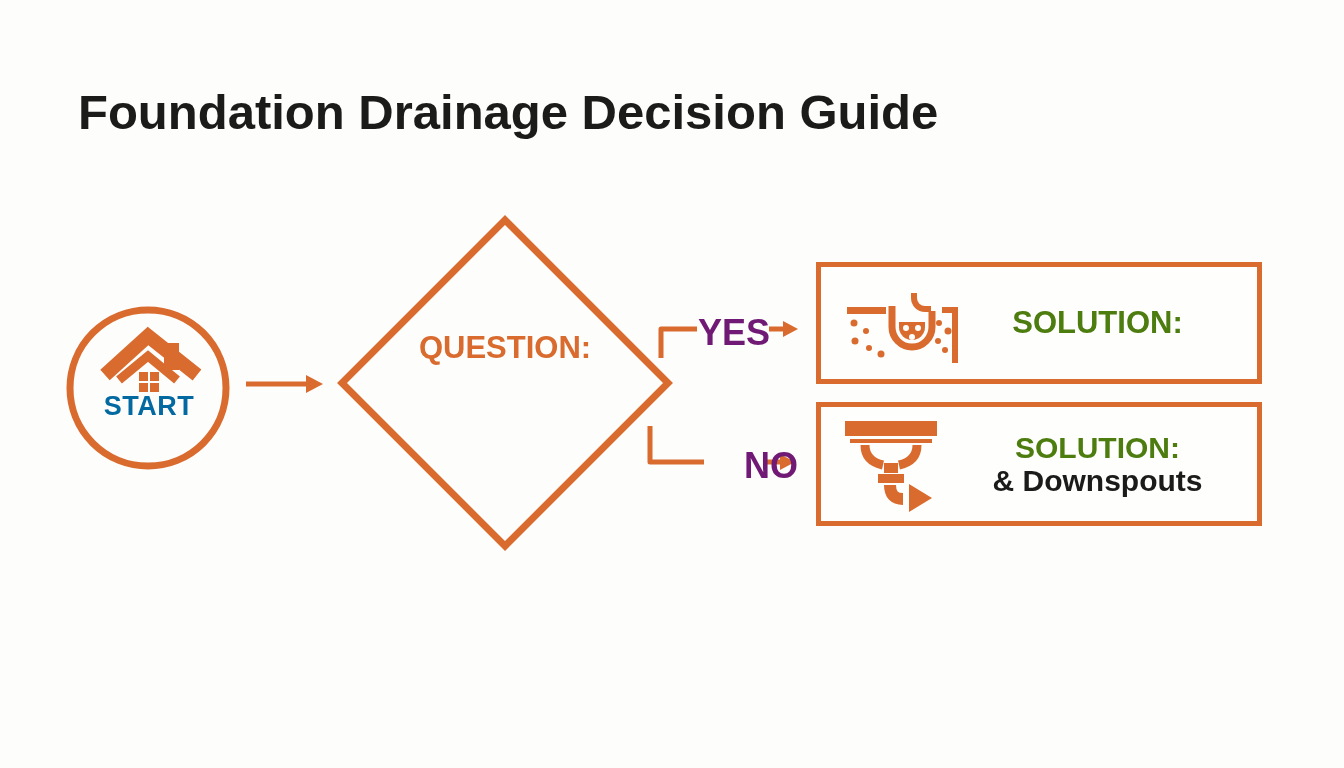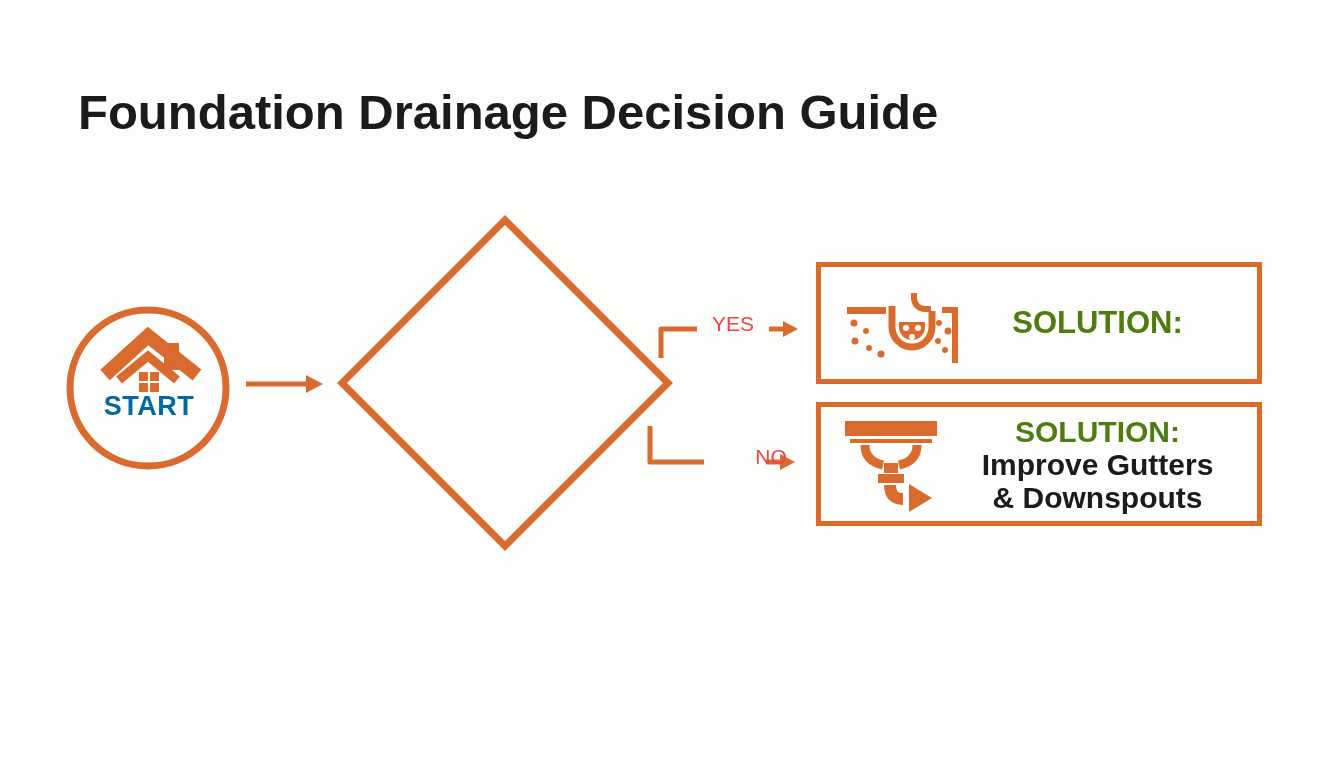--- a/index.html
+++ b/index.html
@@ -37,22 +37,22 @@
   .question-label {
     position: absolute;
     left: 340px; top: 328px; width: 330px;
     text-align: center;
     font-size: 31px; font-weight: 700; line-height: 39px;
     color: #D96B2E;
   }
   .question-label span { display: block; }
   .branch-label {
     position: absolute;
-    font-size: 21px; font-weight: 400;
-    color: #ef4444;
+    font-size: 36px; font-weight: 700;
+    color: #701a75;
     text-align: center;
   }
   .branch-label.yes { left: 698px; top: 312px; width: 70px; }
   .branch-label.no  { left: 742px; top: 445px; width: 58px; }
   .solution-box {
     position: absolute;
     left: 816px; width: 446px;
     border: 5px solid #D96B2E;
     background: #FEFEFD;
     box-sizing: border-box;
@@ -111,20 +111,21 @@
     <g>
       <path d="M650,426 L650,462 L704,462" fill="none" stroke="#D96B2E" stroke-width="5" stroke-linejoin="round"></path>
       <line x1="766" y1="462" x2="780" y2="462" stroke="#D96B2E" stroke-width="5"></line>
       <polygon points="780,454 795,462 780,470" fill="#D96B2E"></polygon>
     </g>
   </svg>
 
   <div class="start-label">START</div>
 
   <div class="question-label">
+    <span>QUESTION:</span>
   </div>
 
   <div class="branch-label yes">YES</div>
   <div class="branch-label no">NO</div>
 
   <div class="solution-box box-french">
     <svg class="box-icon" width="122" height="82" viewBox="0 0 122 82" xmlns="http://www.w3.org/2000/svg">
 
       <rect x="6" y="14" width="39" height="7" fill="#D96B2E"></rect>
 
@@ -166,18 +167,17 @@
       <path d="M46,42 L46,52" fill="none" stroke="#D96B2E" stroke-width="14"></path>
 
       <rect x="33" y="53" width="26" height="9" fill="#D96B2E"></rect>
 
       <path d="M45,64 Q45,78 58,78" fill="none" stroke="#D96B2E" stroke-width="12"></path>
 
       <polygon points="64,63 87,77 64,91" fill="#D96B2E"></polygon>
     </svg>
     <div class="sol-text">
       <span class="sol-head">SOLUTION:</span>
-      <span class="sol-line">Improve Gutters</span>
       <span class="sol-line">&amp; Downspouts</span>
     </div>
   </div>
 
 </div>
 
 </body></html>

